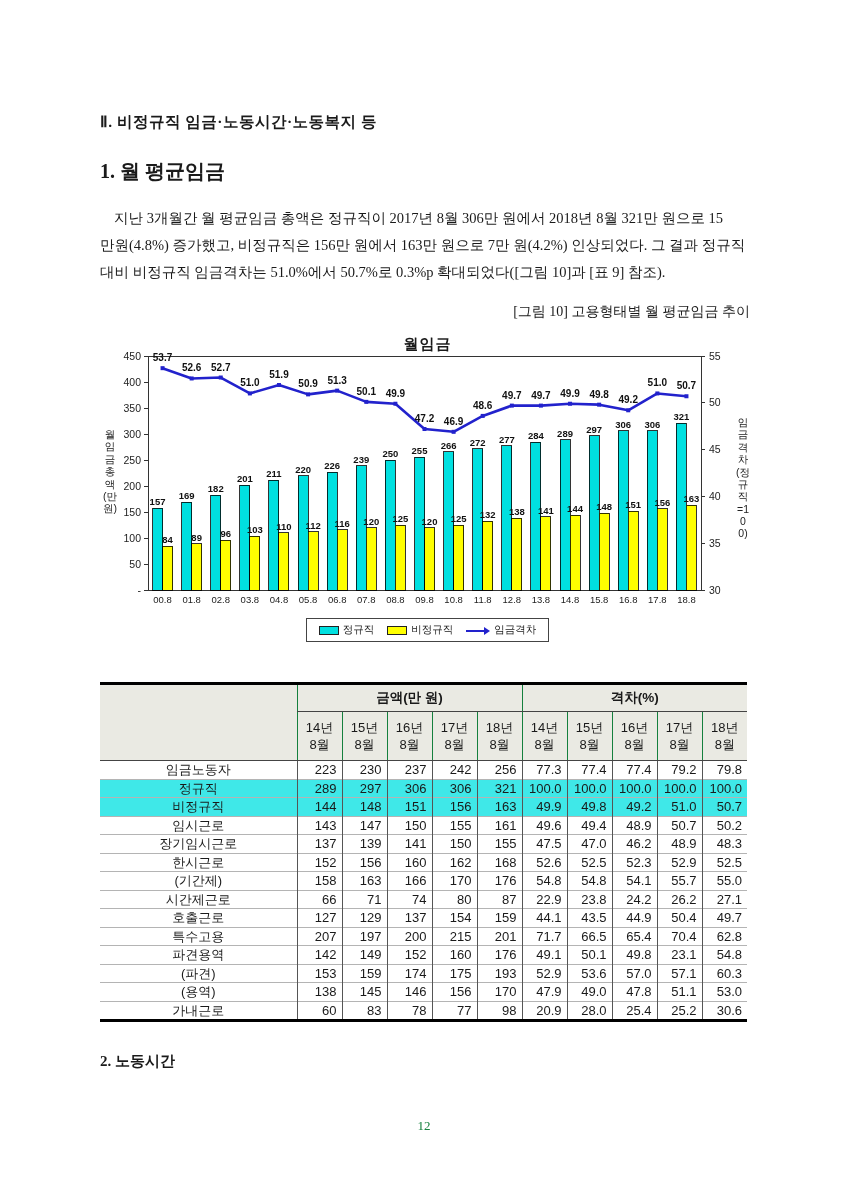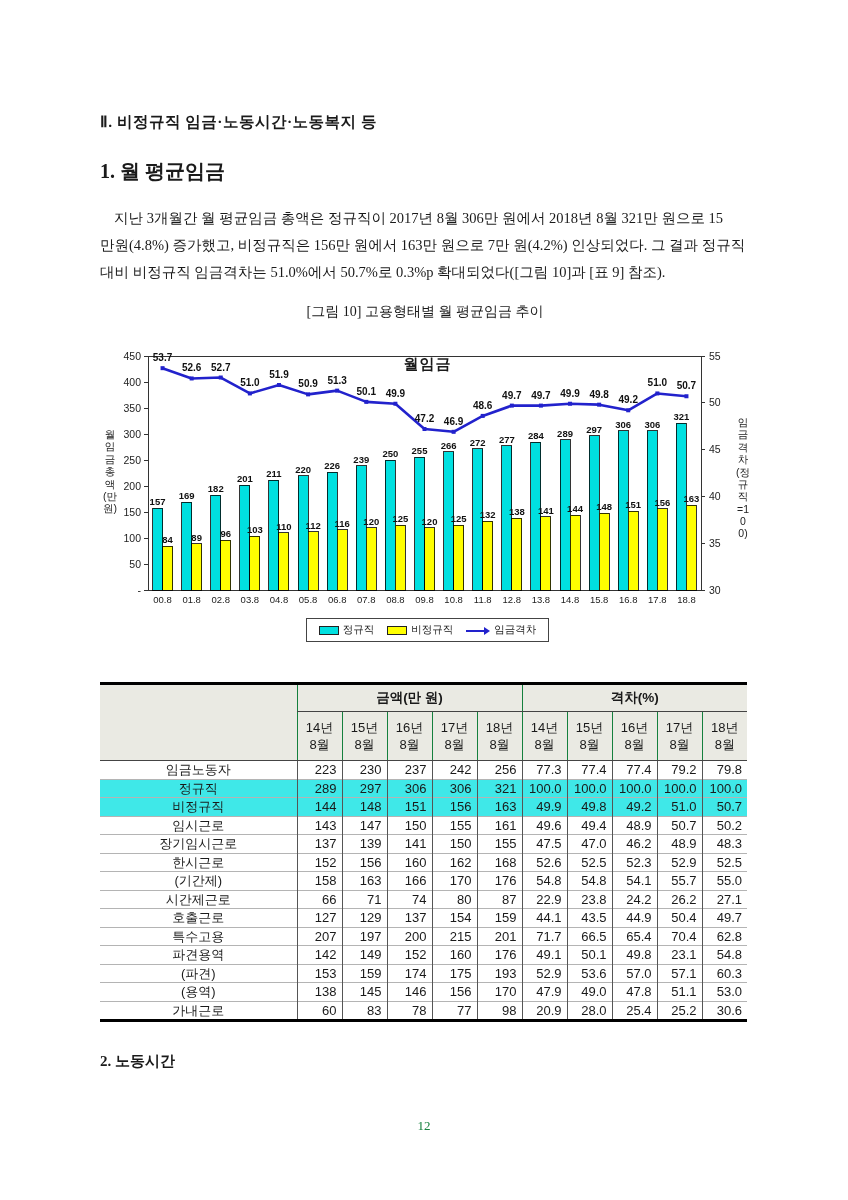--- a/index.html
+++ b/index.html
@@ -6,27 +6,27 @@
   .page{
     position:relative; width:848px; height:1200px; background:#ffffff;
     font-family:"Liberation Serif", serif; color:#1a1a1a; overflow:hidden;
   }
   
   .h-main{position:absolute; left:100px; top:112px; font-size:15.5px; font-weight:bold; letter-spacing:.5px;}
   .h-sub1{position:absolute; left:100px; top:158px; font-size:20px; font-weight:bold;}
   .para{position:absolute; left:100px; top:205px; width:650px; font-size:14.5px; line-height:27px;}
   .para .pline{white-space:nowrap;}
   .para .pline.first{padding-left:14px;}
-  .fig-caption{position:absolute; left:100px; top:303px; width:650px; text-align:center; font-size:14px;}
+  .fig-caption{position:absolute; left:100px; top:303px; width:650px; text-align:right; font-size:14px;}
   .tbl-caption{position:absolute; left:88px; top:655px; width:660px; font-size:14px;}
   .h-sub2{position:absolute; left:100px; top:1052px; font-size:15px; font-weight:bold;}
   .page-num{position:absolute; left:0; top:1118px; width:848px; text-align:center; font-size:13px; color:#15803d;}
   
   .chart{position:absolute; left:100px; top:330px; width:655px; height:318px; font-family:"Liberation Sans", sans-serif;}
-  .chart-title{position:absolute; left:0; top:5px; width:655px; text-align:center; font-size:15px; font-weight:bold; letter-spacing:1px;margin-top:20px;}
+  .chart-title{position:absolute; left:0; top:5px; width:655px; text-align:center; font-size:15px; font-weight:bold; letter-spacing:1px;}
   .chart-svg-wrap{position:absolute; left:0; top:20px;}
   svg{overflow:visible; display:block;}
   .vlabel{
     position:absolute; width:14px; font-size:10.5px; line-height:1.18; color:#222;
     word-break:break-all; text-align:center;
   }
   .vlabel.left{left:3px; top:98px;}
   .vlabel.right{left:636px; top:86px;}
   .legend{
     position:absolute; left:0; top:288px; width:655px; display:flex; justify-content:center;

